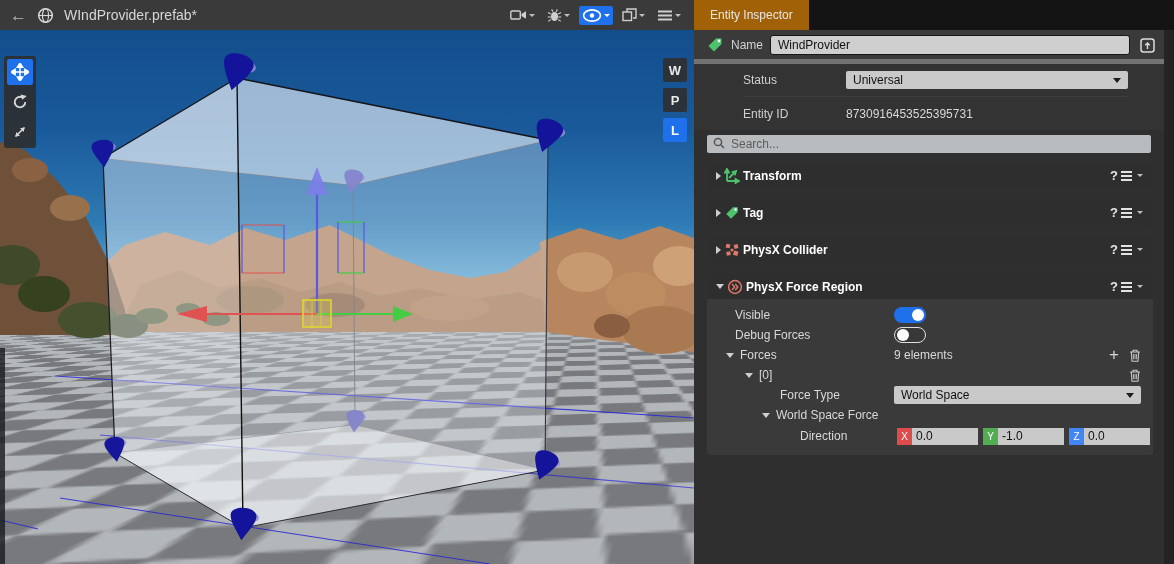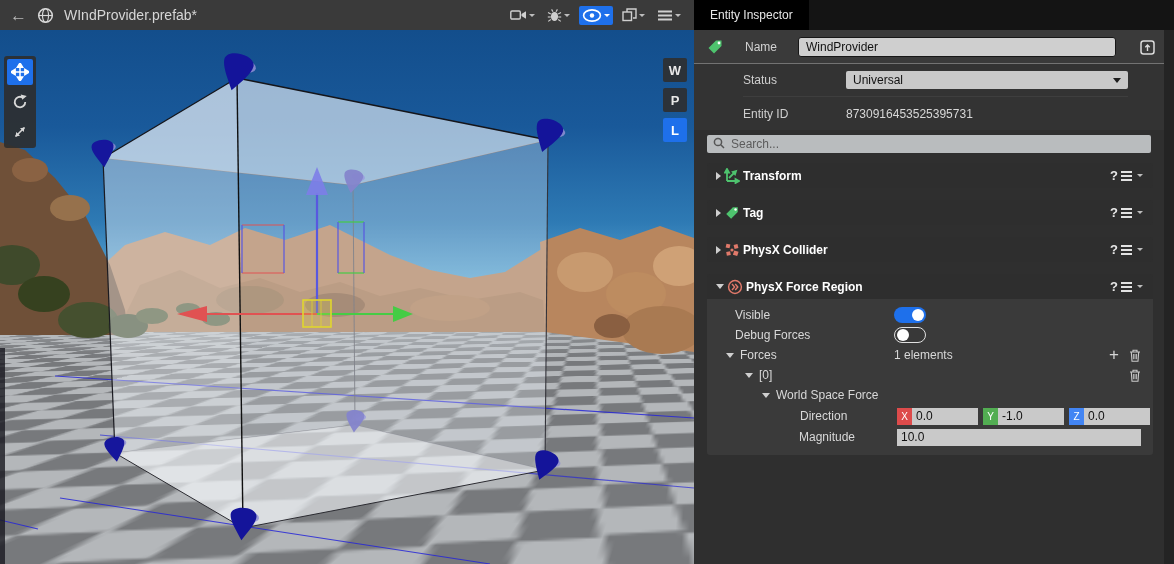--- a/index.html
+++ b/index.html
@@ -37,26 +37,26 @@
   .tool { width:26px; height:26px; border-radius:2px; display:flex; align-items:center; justify-content:center; }
   .tool.active { background:#1e70eb; }
   .wpl { position:absolute; right:7px; top:58px; display:flex; flex-direction:column; gap:6px; }
   .wpl-btn { width:24px; height:24px; background:#2f2f2fE6; color:#e8e8e8; font-size:13px; font-weight:bold;
     display:flex; align-items:center; justify-content:center; border-radius:2px; }
   .wpl-btn.active { background:#1e70eb; color:#fff; }
 
   
   #inspector { position:absolute; left:694px; top:0; width:480px; height:564px; background:#2f2f2f; }
   .tabbar { height:30px; background:#141414; display:flex; }
-  .tab { background:#000000; color:#e6e6e6; font-size:12px; line-height:30px; padding:0 16px; }
+  .tab { background:#a16207; color:#e6e6e6; font-size:12px; line-height:30px; padding:0 16px; }
   .gutter { position:absolute; right:0; top:30px; width:10px; height:534px; background:#242424; }
   .insp-body { position:absolute; left:0; top:30px; width:470px; }
 
-  .name-row { height:34px; background:#3a3a3a; display:flex; align-items:center; padding:0 7px 0 12px; gap:21px;
-    border-bottom:1px solid #737373; }
+  .name-row { height:34px; background:#3a3a3a; display:flex; align-items:center; padding:0 7px 0 12px; gap:7px;
+    border-bottom:5px solid #737373; }
   .lbl { color:#d2d2d2; font-size:12px; }
   .name-input { flex:1; height:20px; background:#cfcfcf; border:1px solid #171717; border-radius:3px;
     font-size:12px; color:#111; padding:0 7px; font-family:"Liberation Sans",sans-serif; }
 
   .props { background:#333333; padding:0 36px 0 49px; }
   .prop-row { height:33px; display:flex; align-items:center; border-bottom:1px solid #3e3e3e; }
   .prop-row:last-child { border-bottom:none; }
   .prop-label { width:103px; color:#cfcfcf; font-size:12px; }
   .prop-value { color:#d8d8d8; font-size:12px; }
 
@@ -510,39 +510,48 @@
               <span class="flabel">Debug Forces</span>
               <span class="fval">
                   <span class="toggle off"></span>
                 </span>
             </div>
             <div class="frow" style="padding-left:19px;text-align:center;">
               <span class="flabel">
                 <span class="tri-d"></span>
                 <span>Forces</span>
               </span>
-              <span class="fval">1 elements</span>
+              <span class="fval">9 elements</span>
               <span class="ricons">
                 <span class="plus">+</span>
                 <svg width="12" height="13" viewBox="0 0 12 13">
                   <path d="M1 3h10M4 3V1.2h4V3M2.3 3l.7 9.2h6l.7-9.2" stroke="#c9c9c9" stroke-width="1.1" fill="none"></path>
                   <path d="M4.4 5v5.2M6 5v5.2M7.6 5v5.2" stroke="#c9c9c9" stroke-width="0.9"></path>
                 </svg>
               </span>
             </div>
             <div class="frow" style="padding-left:38px;">
               <span class="flabel">
                 <span class="tri-d"></span>
                 <span>[0]</span>
               </span>
               <span class="ricons">
                 <svg width="12" height="13" viewBox="0 0 12 13">
                   <path d="M1 3h10M4 3V1.2h4V3M2.3 3l.7 9.2h6l.7-9.2" stroke="#c9c9c9" stroke-width="1.1" fill="none"></path>
                   <path d="M4.4 5v5.2M6 5v5.2M7.6 5v5.2" stroke="#c9c9c9" stroke-width="0.9"></path>
                 </svg>
+              </span>
+            </div>
+            <div class="frow" style="padding-left:73px;">
+              <span class="flabel">Force Type</span>
+              <span class="fval">
+                <div class="dropdown grow">
+                  <span class="txt">World Space</span>
+                  <span class="dd-tri"></span>
+                </div>
               </span>
             </div>
             <div class="frow" style="padding-left:55px;">
               <span class="flabel">
                 <span class="tri-d"></span>
                 <span>World Space Force</span>
               </span>
             </div>
             <div class="frow" style="padding-left:93px;height:22px;">
               <span class="flabel">Direction</span>
@@ -554,26 +563,18 @@
                 <span class="axisfield">
                   <span class="axisbadge y">Y</span>
                   <input class="axisinput" value="-1.0" style="">
                 </span>
                 <span class="axisfield">
                   <span class="axisbadge z">Z</span>
                   <input class="axisinput" value="0.0" style="">
                 </span>
               </span>
             </div>
-            <div class="frow" style="padding-left:92px;">
-              <span class="flabel">Magnitude</span>
-              <span class="fval" style="left:190px;">
-                <span class="magwrap">
-                  <input class="magfield" value="10.0" style="">
-                </span>
-              </span>
-            </div>
           </div>
         </div>
       </div>
     </div>
   </div>
 </div>
 
 </body></html>

